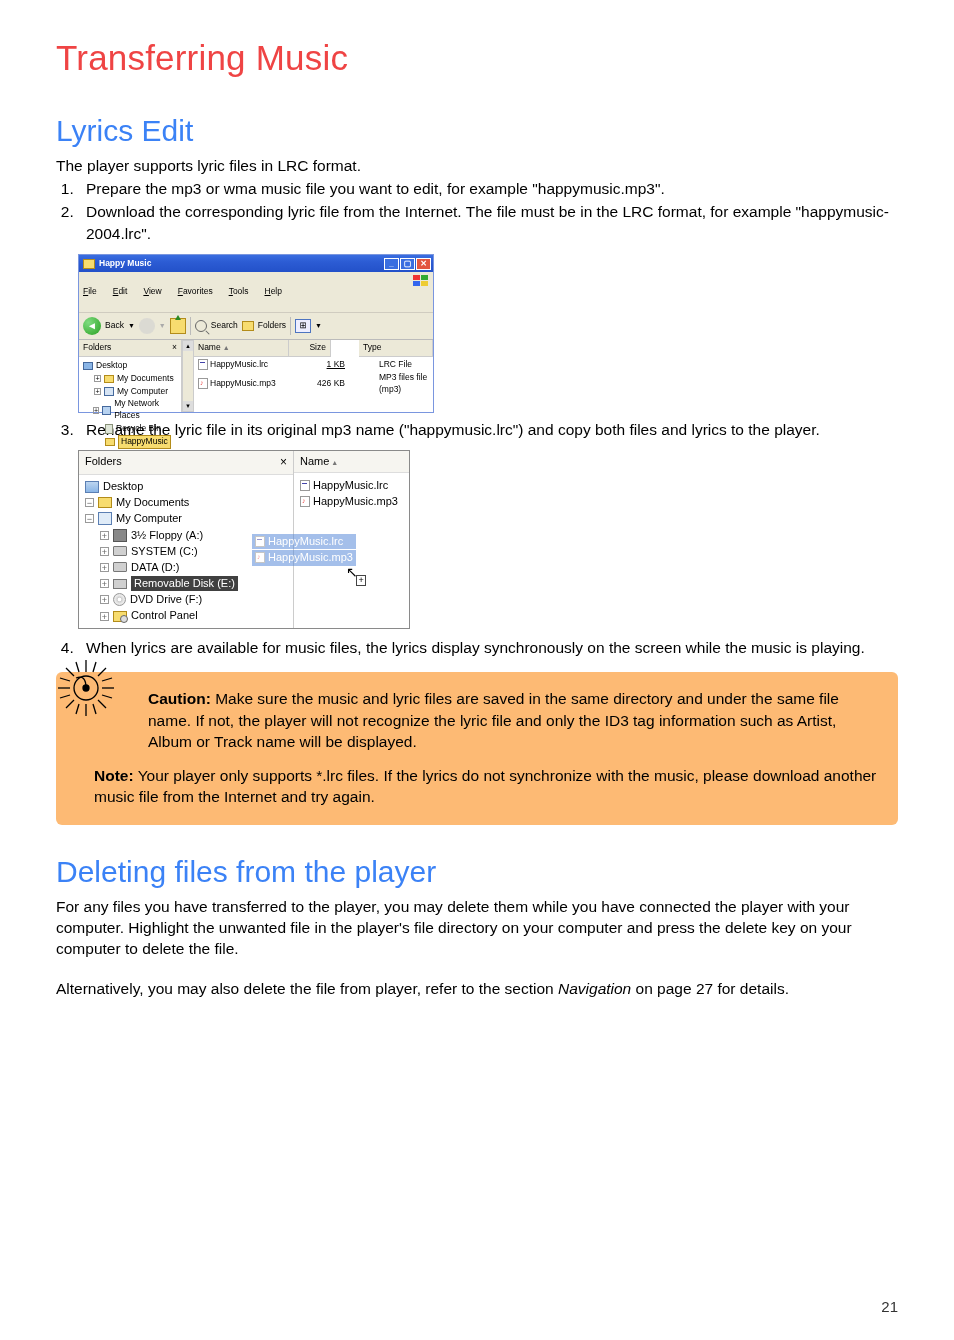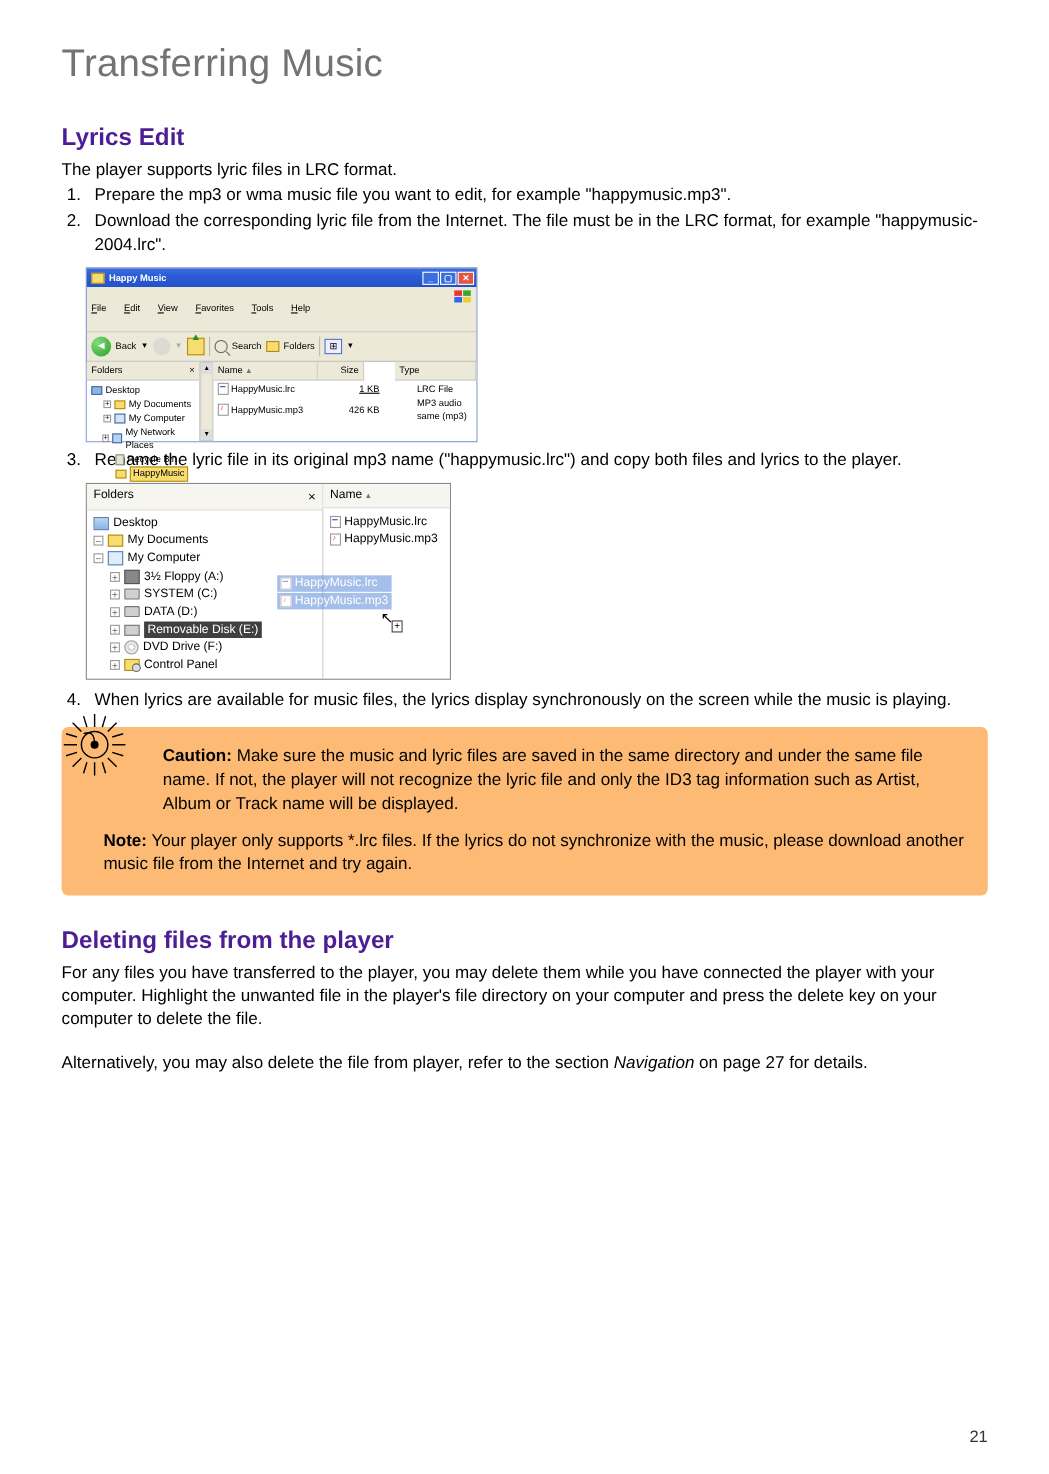--- a/index.html
+++ b/index.html
@@ -11,27 +11,27 @@
     color: #000;
     width: 954px;
     font-size: 15.5px;
     line-height: 1.38;
   }
   h1 {
     font-size: 35px;
     font-weight: normal;
     margin: 0 0 28px 0;
     letter-spacing: 0.2px;
-    color: #737373;
+    color: #ef4444;
   }
   h2 {
-    font-size: 22px;
-    font-weight: bold;
+    font-size: 30px;
+    font-weight: normal;
     margin: 0 0 3px 0;
-    color: #4c1d95;
+    color: #3b82f6;
   }
   .intro { margin: 0 0 2px 0; }
   ol.steps {
     margin: 0 0 10px 0;
     padding-left: 22px;
   }
   ol.steps > li {
     padding-left: 8px;
     margin-bottom: 2px;
   }
@@ -280,21 +280,21 @@
         <div class="frow">
           <div class="ico-lrc"></div>
           <div class="col-name" style="border:none;padding:0 2px;">HappyMusic.lrc</div>
           <div class="col-size" style="border:none;text-decoration:underline;">1 KB</div>
           <div class="col-type" style="border:none;padding-left:6px;">LRC File</div>
         </div>
         <div class="frow">
           <div class="ico-mp3"></div>
           <div class="col-name" style="border:none;padding:0 2px;">HappyMusic.mp3</div>
           <div class="col-size" style="border:none;">426 KB</div>
-          <div class="col-type" style="border:none;padding-left:6px;">MP3 audio same (mp3)</div>
+          <div class="col-type" style="border:none;padding-left:6px;">MP3 files file (mp3)</div>
         </div>
       </div>
     </div>
   </div>
 </div>
 
 <ol class="steps" start="3">
   <li>Rename the lyric file in its original mp3 name ("happymusic.lrc") and copy both files and lyrics to the player.</li>
 </ol>
 

